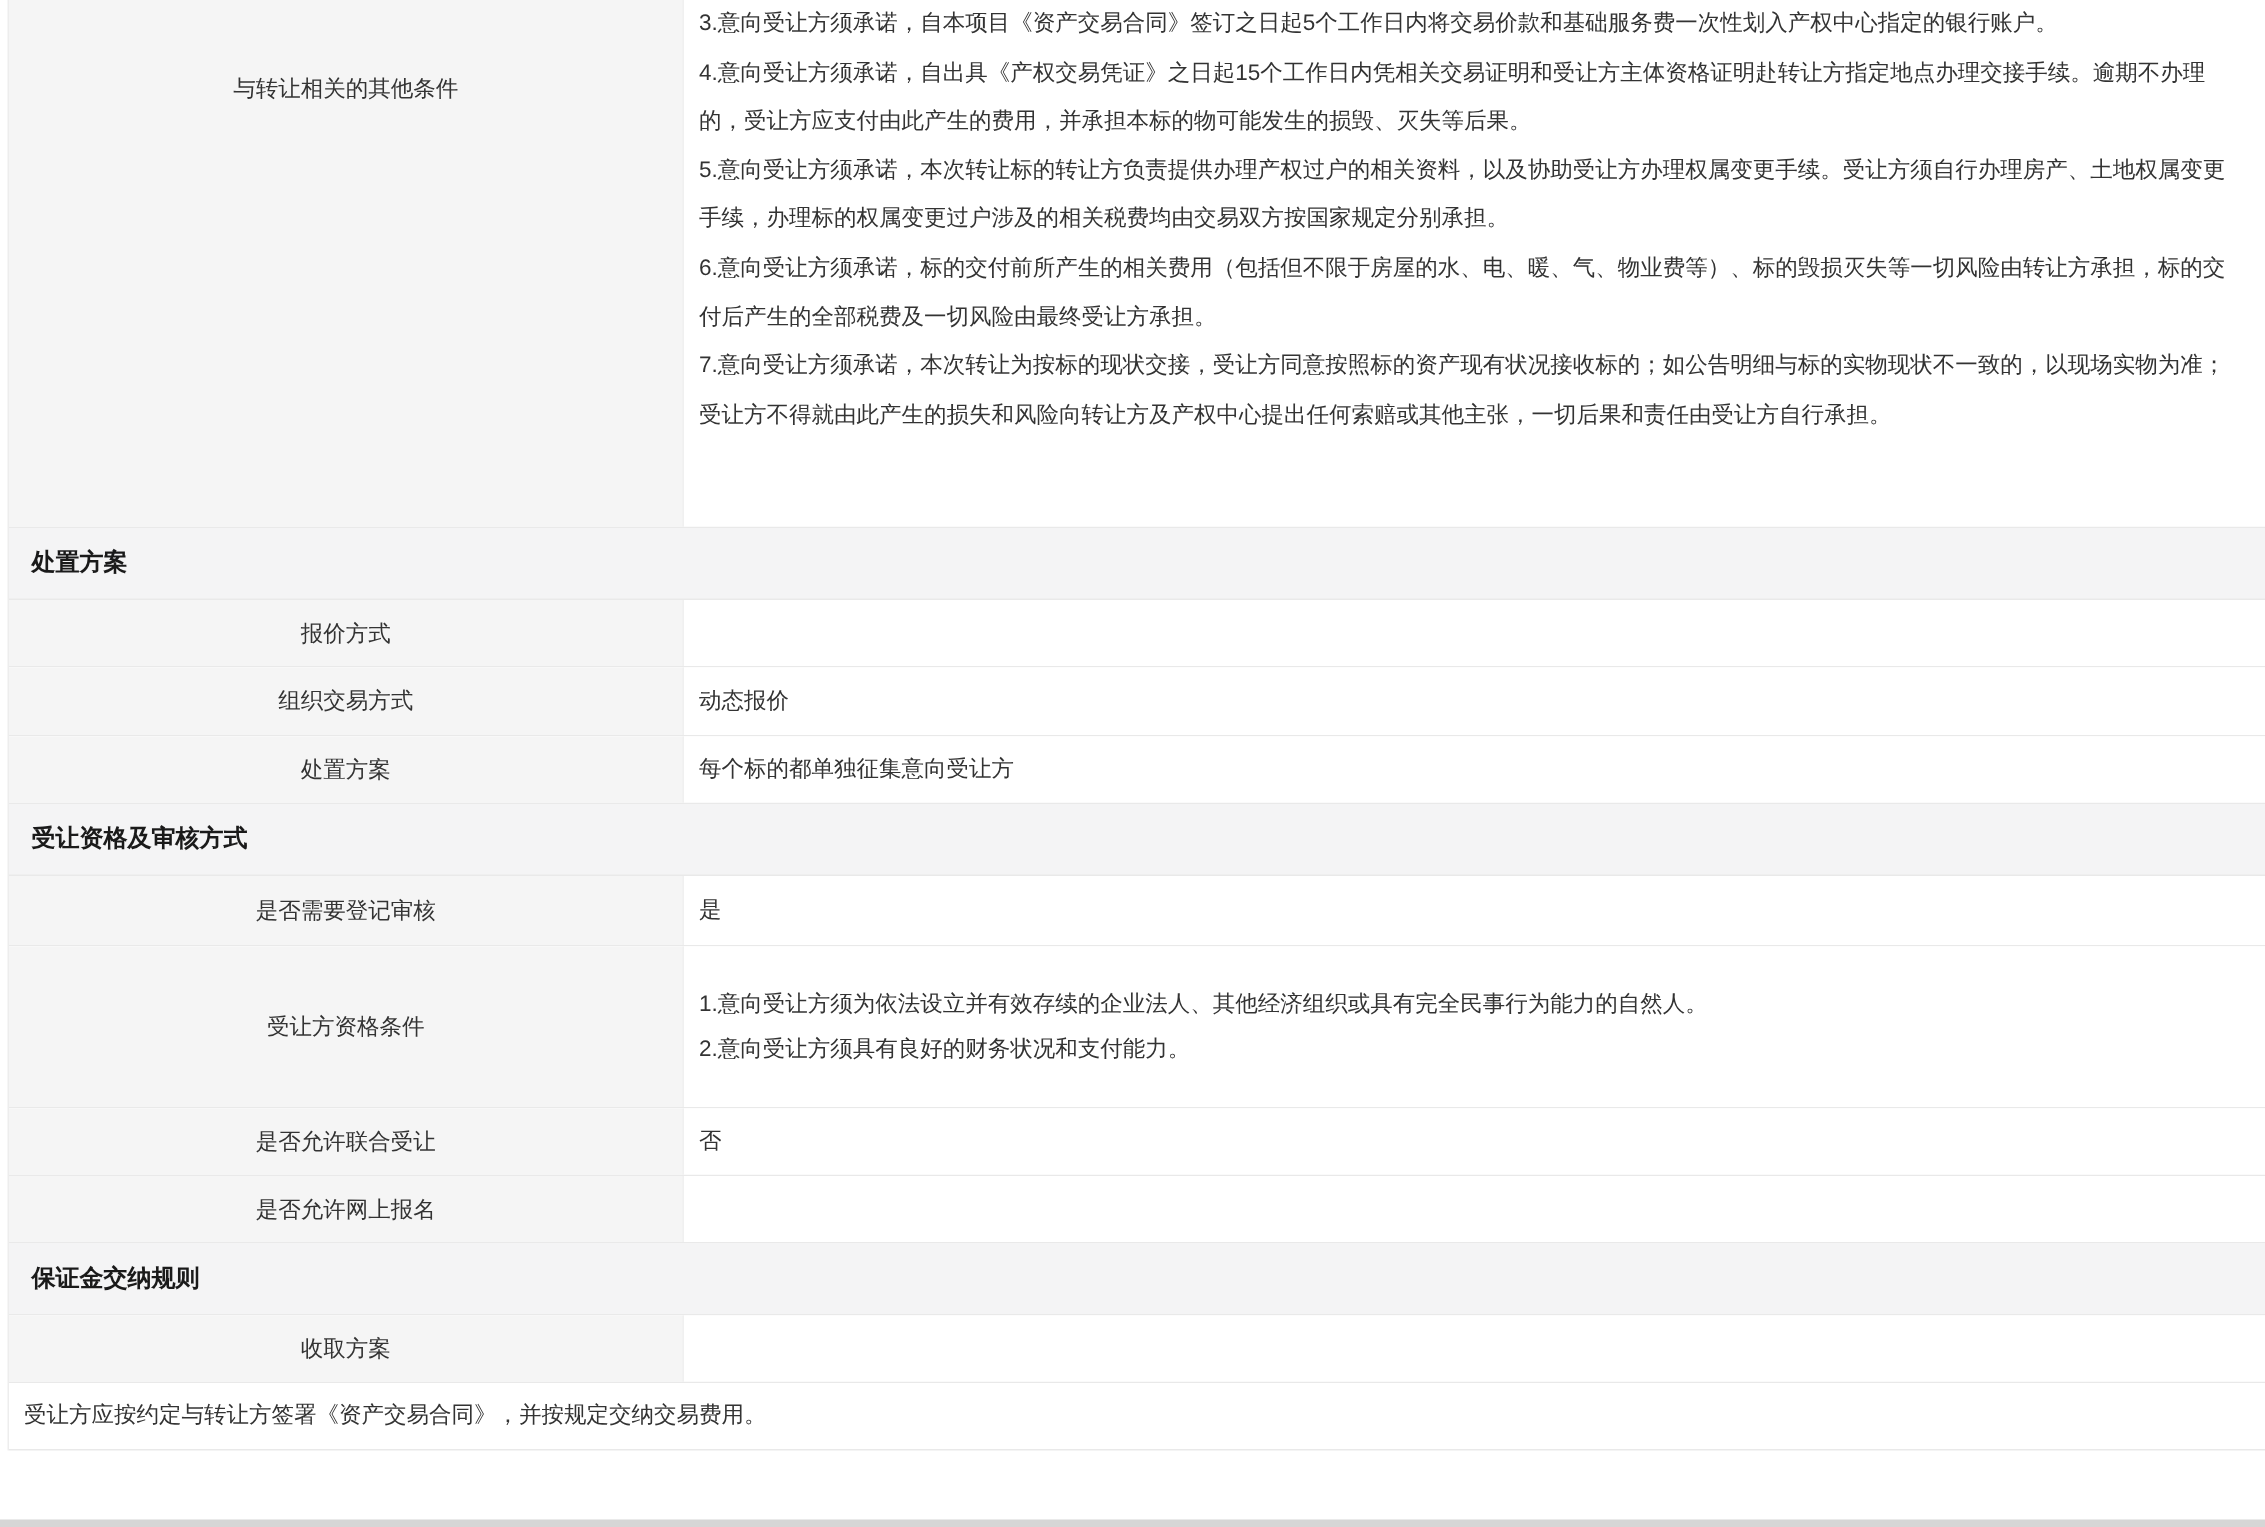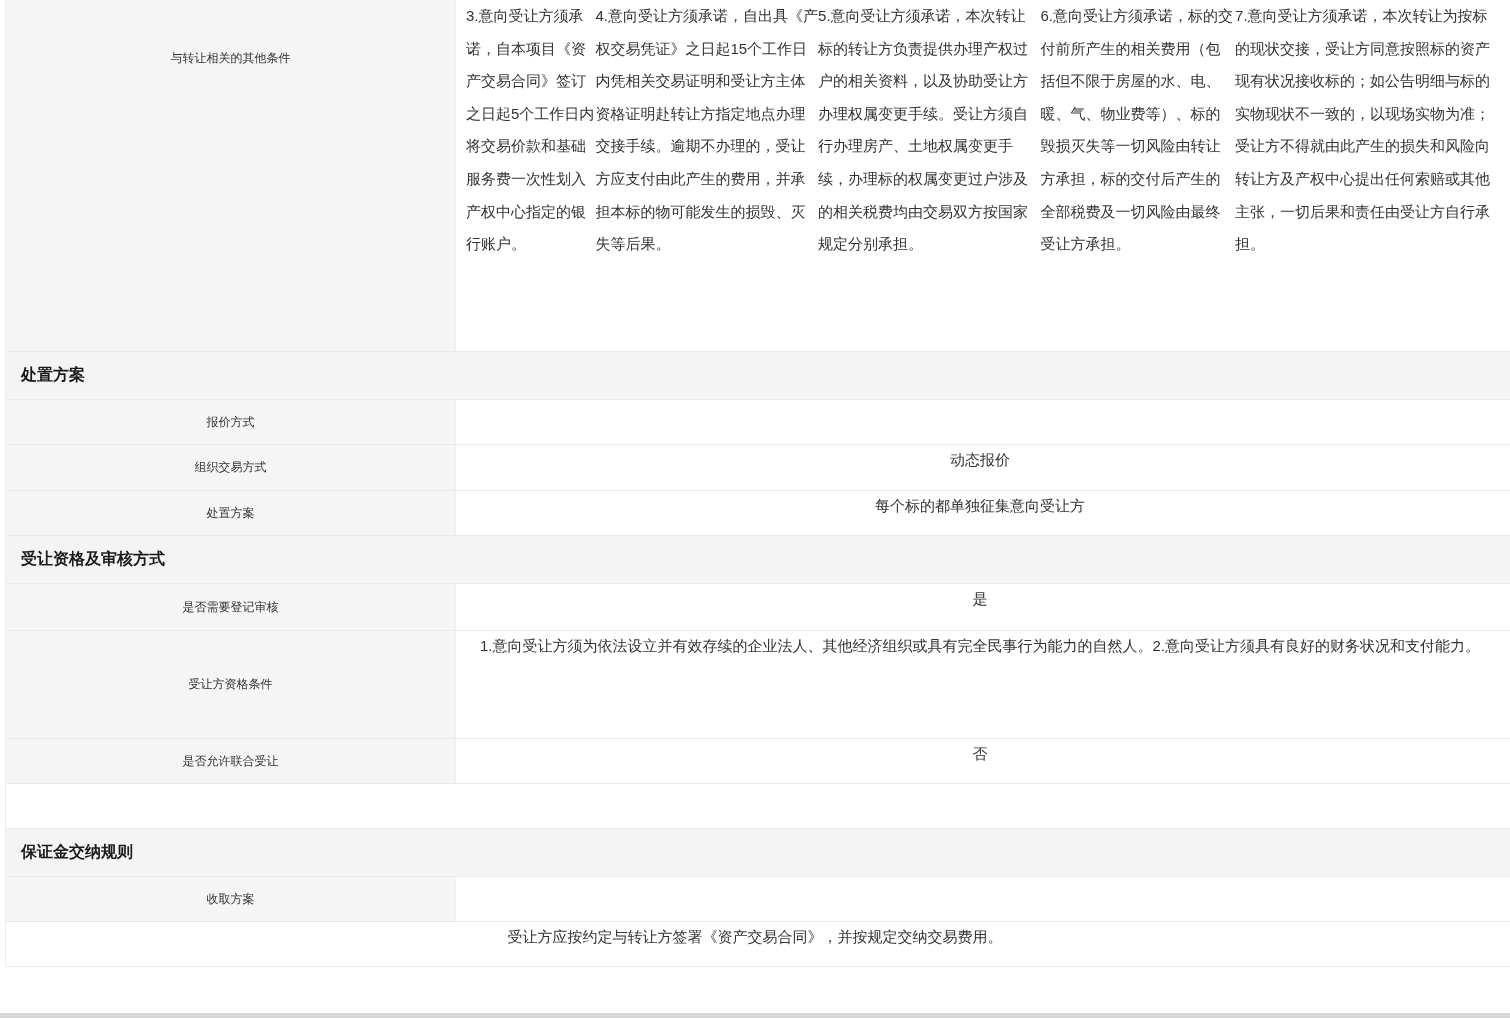--- a/index.html
+++ b/index.html
@@ -25,32 +25,32 @@
     background: #ffffff;
   }
   .label-cell {
     width: 450px;
     flex-shrink: 0;
     background: #f5f5f5;
     display: flex;
     align-items: center;
     justify-content: center;
     text-align: center;
-    font-size: 12px;
+    font-size: 15px;
     color: #333333;
     border-right: 1px solid #f0f0f0;
     box-sizing: border-box;
   }
   .value-cell {
     flex: 1;
     background: #ffffff;
     font-size: 15px;
     color: #333333;
     display: flex;
-    flex-direction: row;
+    flex-direction: column;
     justify-content: center;
     padding: 0 16px 0 10px;
     box-sizing: border-box;
     overflow: hidden;
   }
   .h45 { height: 45px; }
   .h46 { height: 46px; }
   .h47 { height: 47px; }
   .row-first { height: 352px; }
   .row-first .label-cell {
@@ -146,20 +146,21 @@
   </div>
 
   <div class="row h45">
     <div class="label-cell">是否允许联合受让</div>
     <div class="value-cell">
       <p class="para-sm">否</p>
     </div>
   </div>
 
   <div class="row h45">
+    <div class="label-cell">是否允许网上报名</div>
   </div>
 
   <div class="section-row">保证金交纳规则</div>
 
   <div class="row h45">
     <div class="label-cell">收取方案</div>
     <div class="value-cell"></div>
   </div>
 
 

